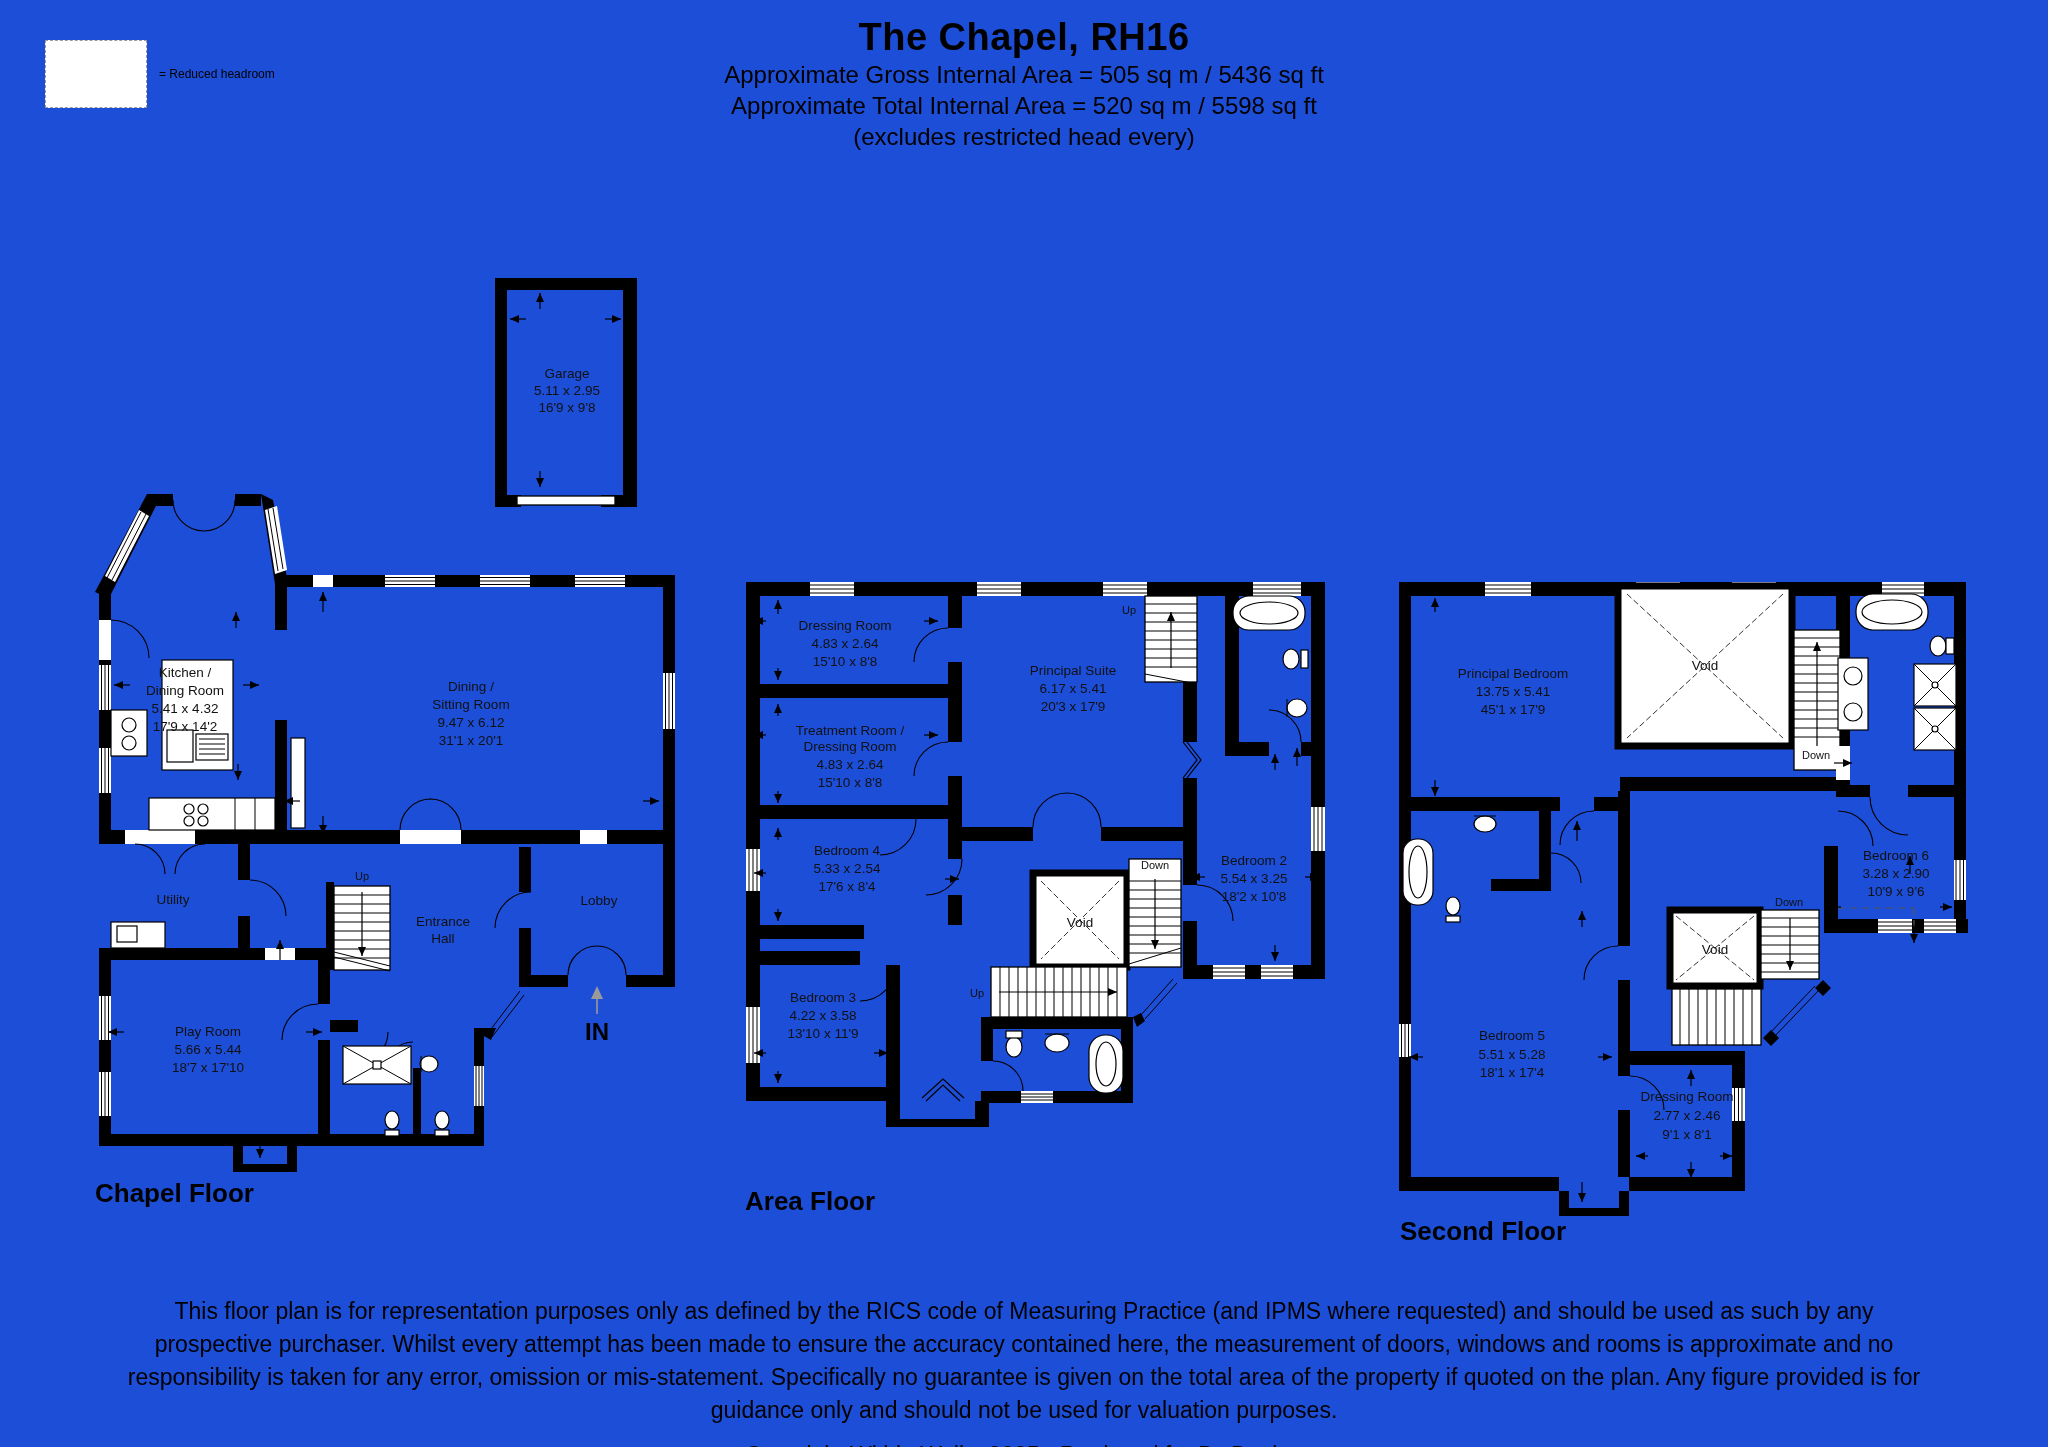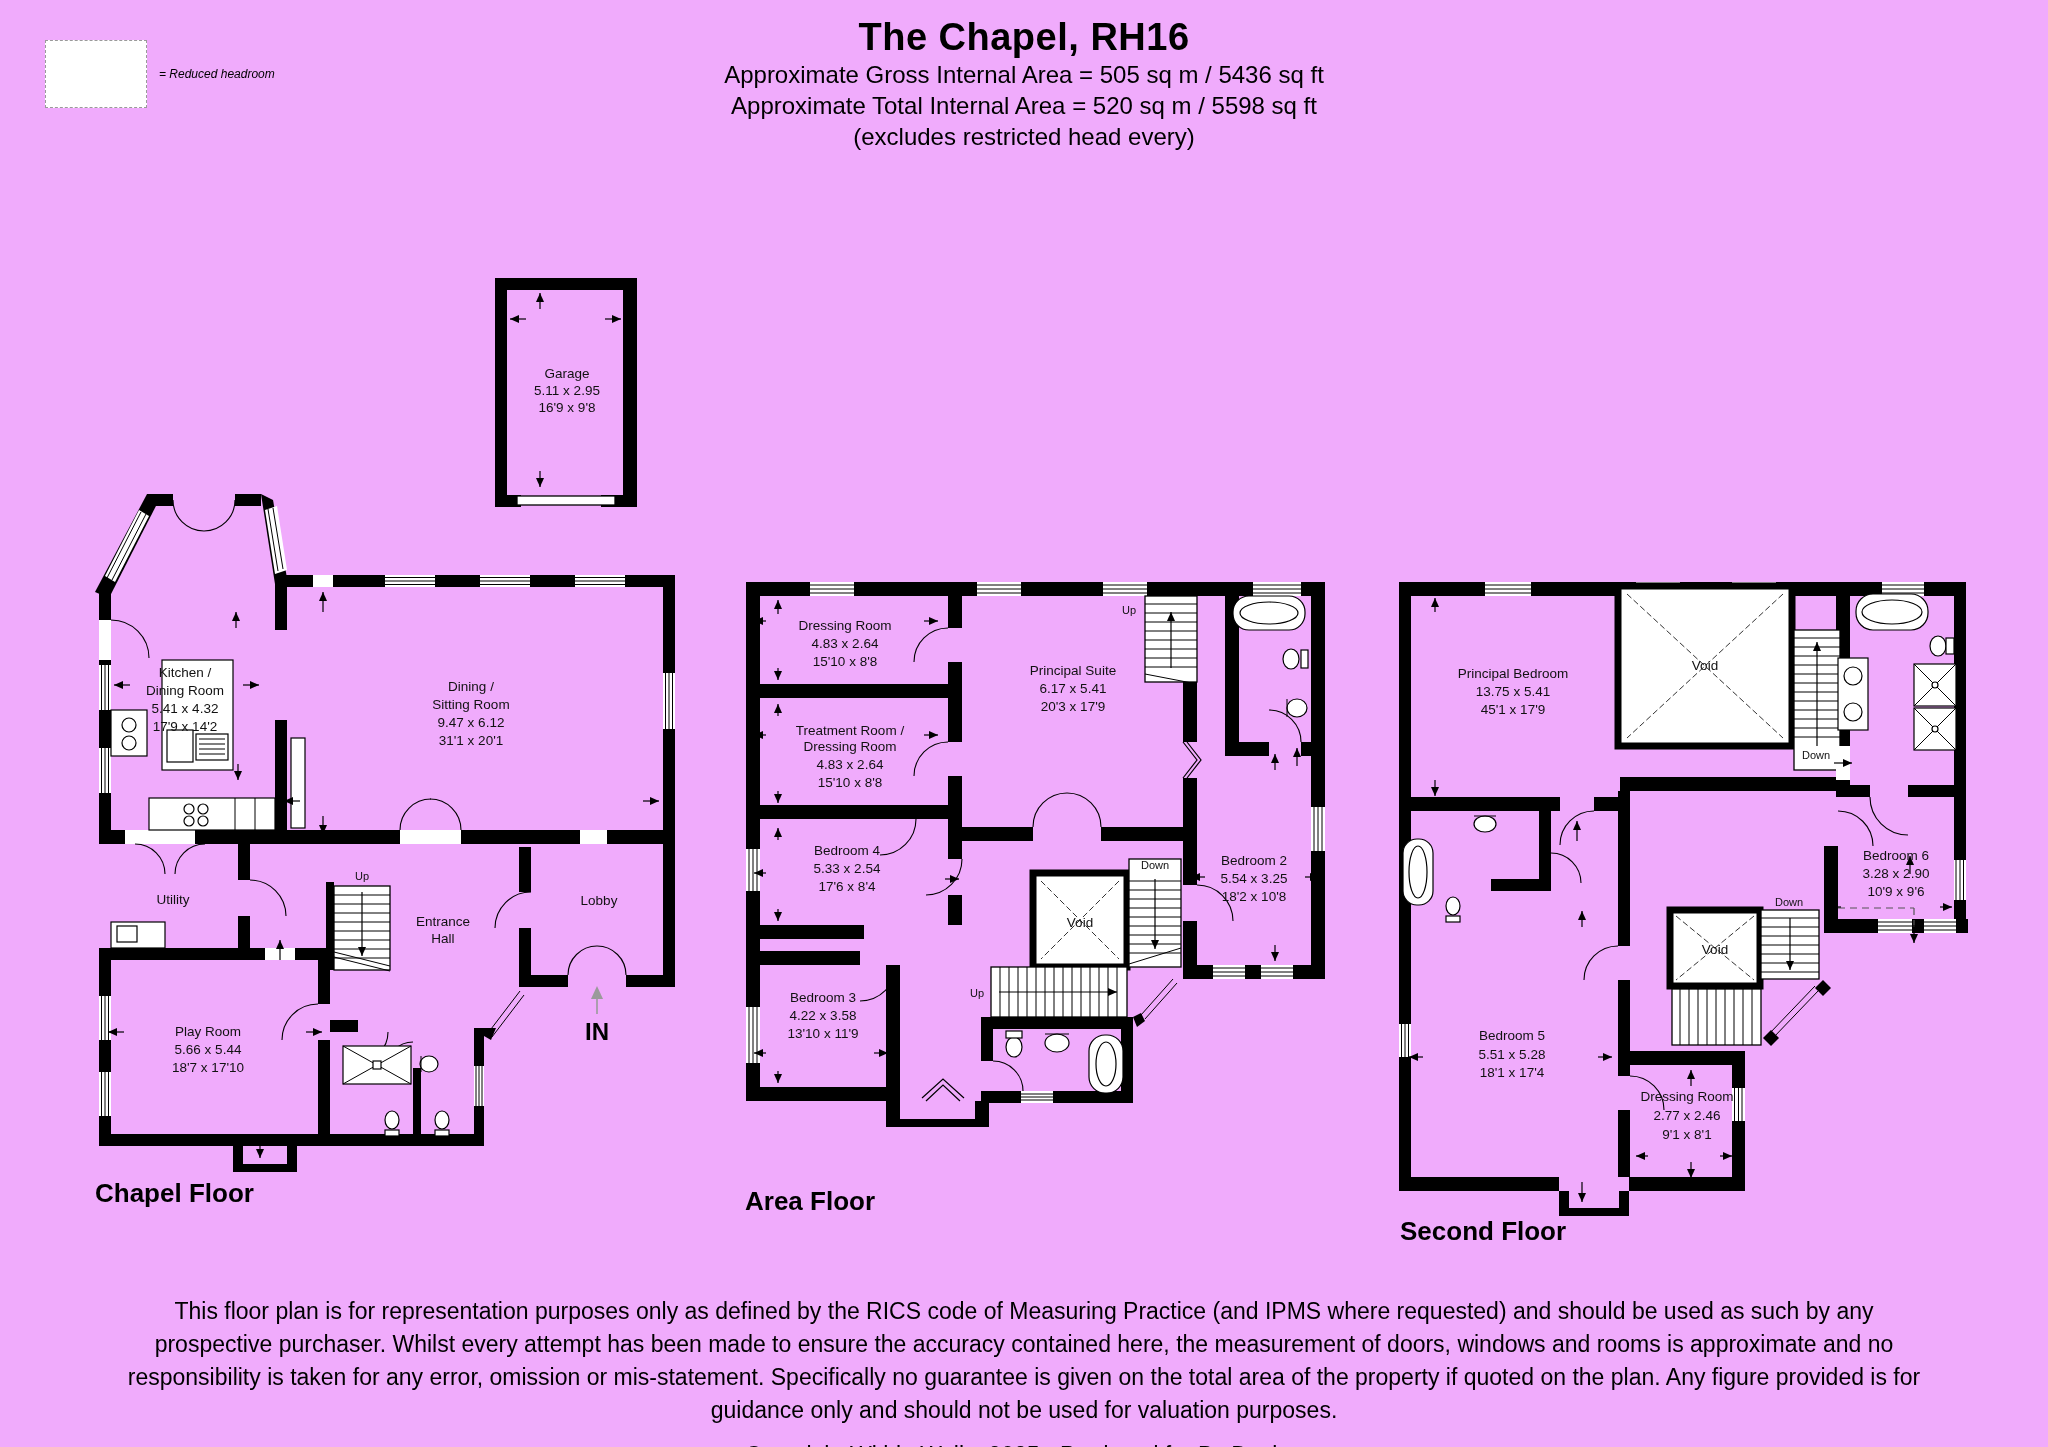--- a/index.html
+++ b/index.html
@@ -1,21 +1,21 @@
 <!DOCTYPE html>
 <html><head>
 <meta charset="utf-8">
 <style>
   html,body{margin:0;padding:0;background:#fff;}
-  .page{position:relative;width:2048px;height:1447px;background:#f0abfc;overflow:hidden;
+  .page{position:relative;width:2048px;height:1447px;background:#1d4ed8;overflow:hidden;
         font-family:"Liberation Sans",sans-serif;color:#000;}
   .header{position:absolute;left:0;right:0;top:16px;text-align:center;}
   .header .title{font-size:38px;font-weight:bold;letter-spacing:.5px;}
   .header .aline{font-size:24px;line-height:31px;}
-  .legend{position:absolute;left:45px;top:40px;display:flex;align-items:center;font-style:italic;}
+  .legend{position:absolute;left:45px;top:40px;display:flex;align-items:center;}
   .legend .box{width:100px;height:66px;border:1px dashed #9a9a9a;background:#fff;}
   .legend .lab{font-size:12px;margin-left:12px;}
   .floorlabel{position:absolute;font-size:26px;font-weight:bold;}
   .footer{position:absolute;left:0;right:0;top:1283px;text-align:center;}
   .footer .disc{max-width:1810px;margin:12px auto;font-size:23px;line-height:33px;}
   .footer .copy{font-size:23px;line-height:33px;margin-top:1px;}
   svg{position:absolute;overflow:visible;}
   .wall{fill:#000;stroke:none;}
   .thin{fill:#fff;stroke:#000;stroke-width:1.3;}
   .fix{fill:#fff;stroke:#000;stroke-width:1.2;}

